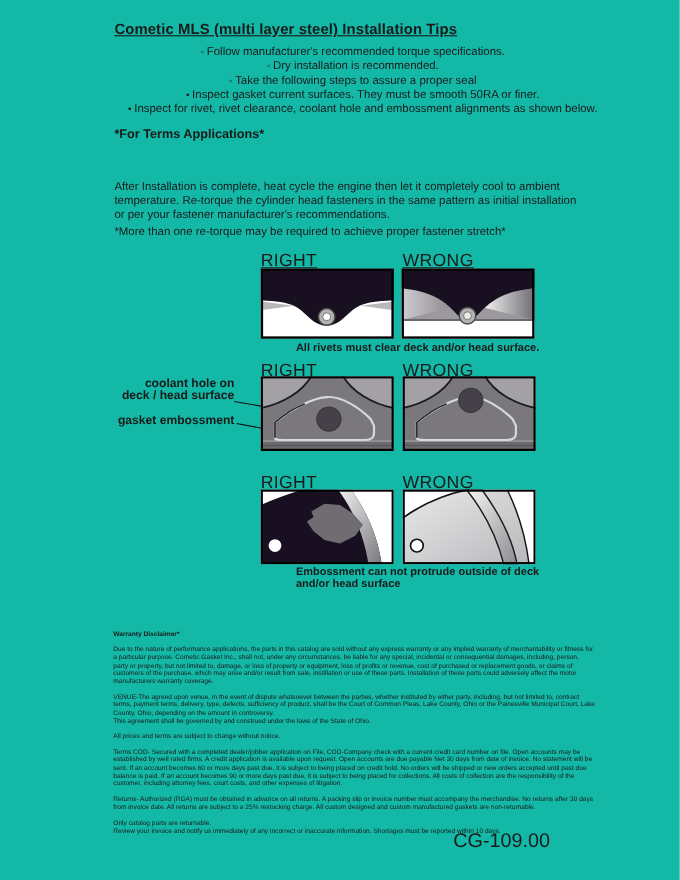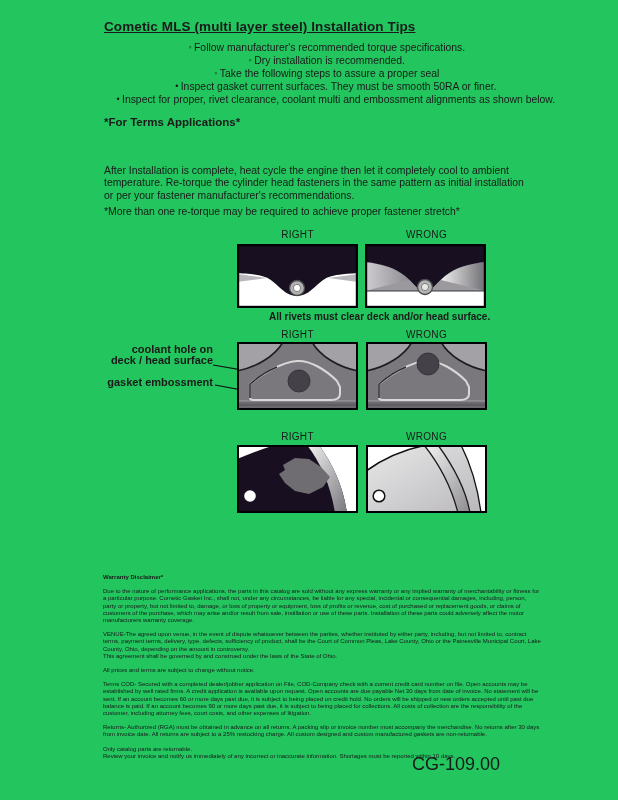--- a/index.html
+++ b/index.html
@@ -1,36 +1,36 @@
 <!DOCTYPE html>
 <html><head>
 <meta charset="utf-8">
 <style>
   html,body{margin:0;padding:0;background:#e8e8e8;}
   .page{
-    position:relative;width:618px;height:800px;background:#22c55e;
+    position:relative;width:618px;height:800px;background:#14b8a6;
     font-family:"Liberation Sans","DejaVu Sans",sans-serif;color:#1a1a1a;
     overflow:hidden;margin:0 auto;
   }
   .abs{position:absolute;}
   .doc-title{
     left:104px;top:19px;font-size:13.5px;font-weight:bold;
     text-decoration:underline;letter-spacing:.1px;white-space:nowrap;
   }
   .bullets{left:96px;top:41px;font-size:10.4px;line-height:13px;text-align:center;}
   .b-line{white-space:nowrap;}
   .b-line .bchar{display:inline-block;width:8px;font-size:9px;vertical-align:top;}
   .b-sub{margin-left:18px;}
   .b-sub .bchar{width:8px;}
   .diesel-h{left:104px;top:116px;font-size:11.5px;font-weight:bold;}
   .para{font-size:10.4px;line-height:12.4px;white-space:pre-line;}
   .p1{left:104px;top:134px;}
   .p2{left:104px;top:165px;}
   .pnote{left:104px;top:206px;}
-  .fig-label{font-size:10px;letter-spacing:.3px;width:121px;text-align:center;}
+  .fig-label{font-size:16px;letter-spacing:.3px;width:121px;text-align:left;text-decoration:underline;}
   .fig-caption{font-size:10px;font-weight:bold;white-space:pre-line;line-height:11px;margin-left:32px;}
   .fig-box{width:121px;height:64px;}
   .fig-box svg{display:block;}
   .ann{font-size:11px;font-weight:bold;text-align:right;line-height:11px;white-space:pre-line;}
   .legal{left:103px;top:574px;width:438px;font-size:6px;line-height:7.2px;}
   .legal .lp{margin:0 0 7px 0;white-space:pre-line;}
   .legal .lh{font-weight:bold;margin-bottom:7px;}
   .pageno{left:412px;top:754px;font-size:18px;}
 </style>
 </head>
@@ -38,21 +38,21 @@
 
 <div class="page">
 
   <div class="abs doc-title">Cometic MLS (multi layer steel) Installation Tips</div>
 
   <div class="abs bullets">
     <div class="b-line"><span class="bchar bchar">◦</span><span>Follow manufacturer's recommended torque specifications.</span></div>
     <div class="b-line"><span class="bchar">◦</span><span>Dry installation is recommended.</span></div>
     <div class="b-line"><span class="bchar">◦</span><span>Take the following steps to assure a proper seal</span></div>
     <div class="b-line b-sub"><span class="bchar">•</span><span>Inspect gasket current surfaces.  They must be smooth 50RA or finer.</span></div>
-    <div class="b-line b-sub"><span class="bchar">•</span><span>Inspect for proper, rivet clearance, coolant multi and embossment alignments as shown below.</span></div>
+    <div class="b-line b-sub"><span class="bchar">•</span><span>Inspect for rivet, rivet clearance, coolant hole and embossment alignments as shown below.</span></div>
   </div>
 
   <div class="abs diesel-h">*For Terms Applications*</div>
   <div class="abs para p2">After Installation is complete, heat cycle the engine then let it completely cool to ambient
 temperature. Re-torque the cylinder head fasteners in the same pattern as initial installation
 or per your fastener manufacturer's recommendations.</div>
   <div class="abs para pnote">*More than one re-torque may be required to achieve proper fastener stretch*</div>
 
   <div class="abs fig-label" style="left:237px;top:229px;">RIGHT</div>
   <div class="abs fig-label" style="left:366px;top:229px;">WRONG</div>
@@ -178,20 +178,22 @@
       <rect x="0" y="0" width="121" height="68" fill="#ffffff"></rect>
       <path d="M0,26 C18,13 36,5 60,0 L95,0 C105,20 112,44 115,68 L0,68 Z" fill="url(#g3W1)"></path>
       <path d="M0,26 C18,13 36,5 60,0" fill="none" stroke="#111111" stroke-width="1.6"></path>
       <path d="M58,0 L72,0 C88,22 100,45 104,68 L92,68 C86,44 74,20 58,0 Z" fill="url(#g3W2)" stroke="#1c1c1c" stroke-width="1.3"></path>
       <path d="M95,0 C105,20 112,44 115,68" fill="none" stroke="#111111" stroke-width="1.3"></path>
       <circle cx="13" cy="51" r="5.8" fill="#ffffff" stroke="#111111" stroke-width="1.5"></circle>
       <rect x="1" y="1" width="119" height="66" fill="none" stroke="#000000" stroke-width="2"></rect>
     </svg>
   </div>
 
+  <div class="abs fig-caption" style="left:237px;top:515px;">Embossment can not protrude outside of deck
+and/or head surface</div>
 
   <div class="abs legal">
     <div class="lh">Warranty Disclaimer*</div>
     <p class="lp">Due to the nature of performance applications, the parts in this catalog are sold without any express warranty or any implied warranty of merchantability or fitness for a particular purpose.  Cometic Gasket Inc., shall not, under any circumstances, be liable for any special, incidental or consequential damages, including, person, party or property, but not limited to, damage, or loss of property or equipment, loss of profits or revenue, cost of purchased or replacement goods, or claims of customers of the purchase, which may arise and/or result from sale, instillation or use of these parts.  Installation of these parts could adversely affect the motor manufacturers warranty coverage.</p>
     <p class="lp">VENUE-The agreed upon venue, in the event of dispute whatsoever between the parties, whether instituted by either party, including, but not limited to, contract terms, payment terms, delivery, type, defects, sufficiency of product, shall be the Court of Common Pleas, Lake County, Ohio or the Painesville Municipal Court, Lake County, Ohio, depending on the amount in controversy.
 This agreement shall be governed by and construed under the laws of the State of Ohio.</p>
     <p class="lp">All prices and terms are subject to change without notice.</p>
     <p class="lp">Terms COD- Secured with a completed dealer/jobber application on File, COD-Company check with a current credit card number on file.  Open accounts may be established by well rated firms.  A credit application is available upon request.  Open accounts are due payable Net 30 days from date of invoice.  No statement will be sent.  If an account becomes 60 or more days past due, it is subject to being placed on credit hold.  No orders will be shipped or new orders accepted until past due balance is paid.  If an account becomes 90 or more days past due, it is subject to being placed for collections.  All costs of collection are the responsibility of the customer, including attorney fees, court costs, and other expenses of litigation.</p>
     <p class="lp">Returns- Authorized (RGA) must be obtained in advance on all returns.  A packing slip or invoice number must accompany the merchandise.  No returns after 30 days from invoice date.  All returns are subject to a 25% restocking charge.  All custom designed and custom manufactured gaskets are non-returnable.</p>
     <p class="lp">Only catalog parts are returnable.

